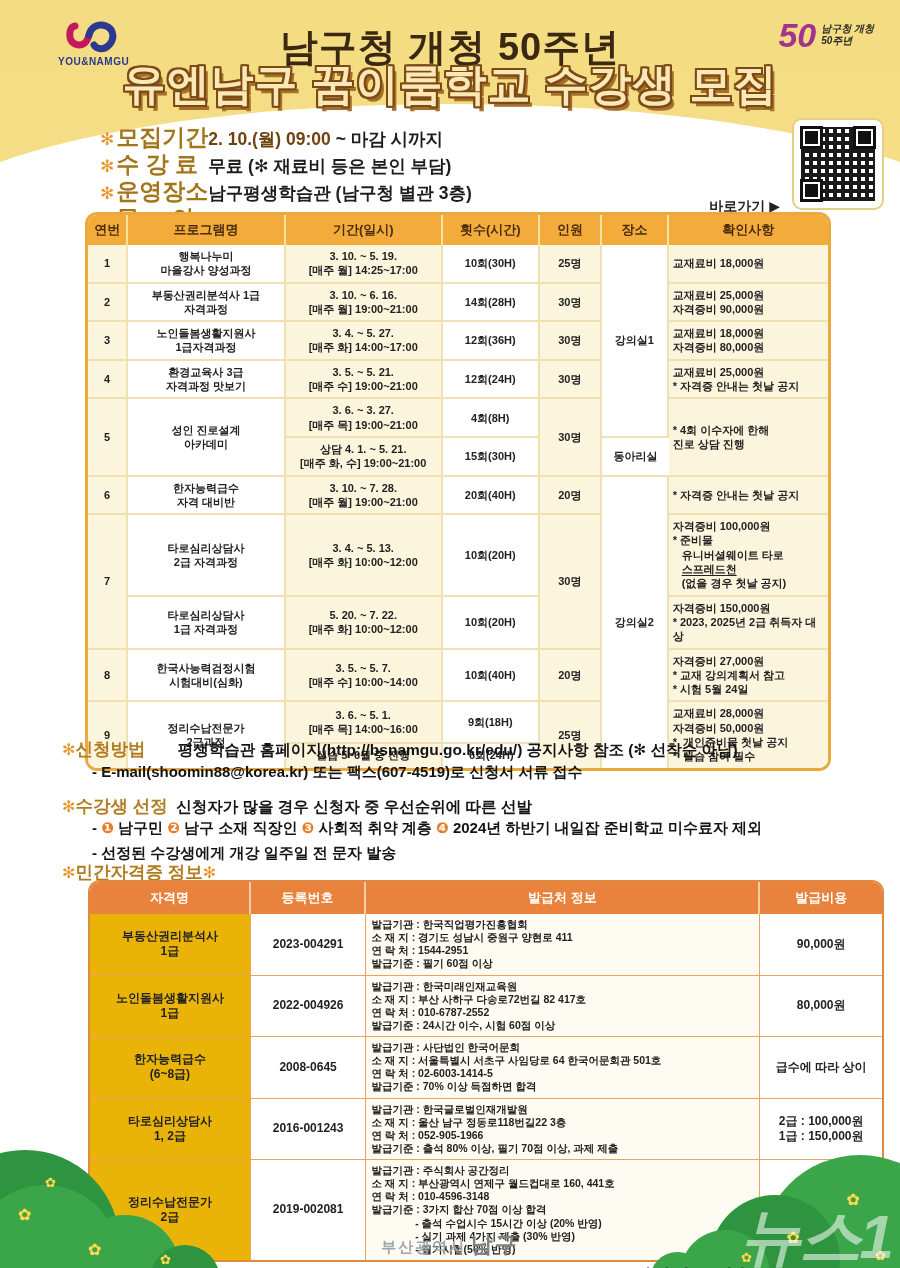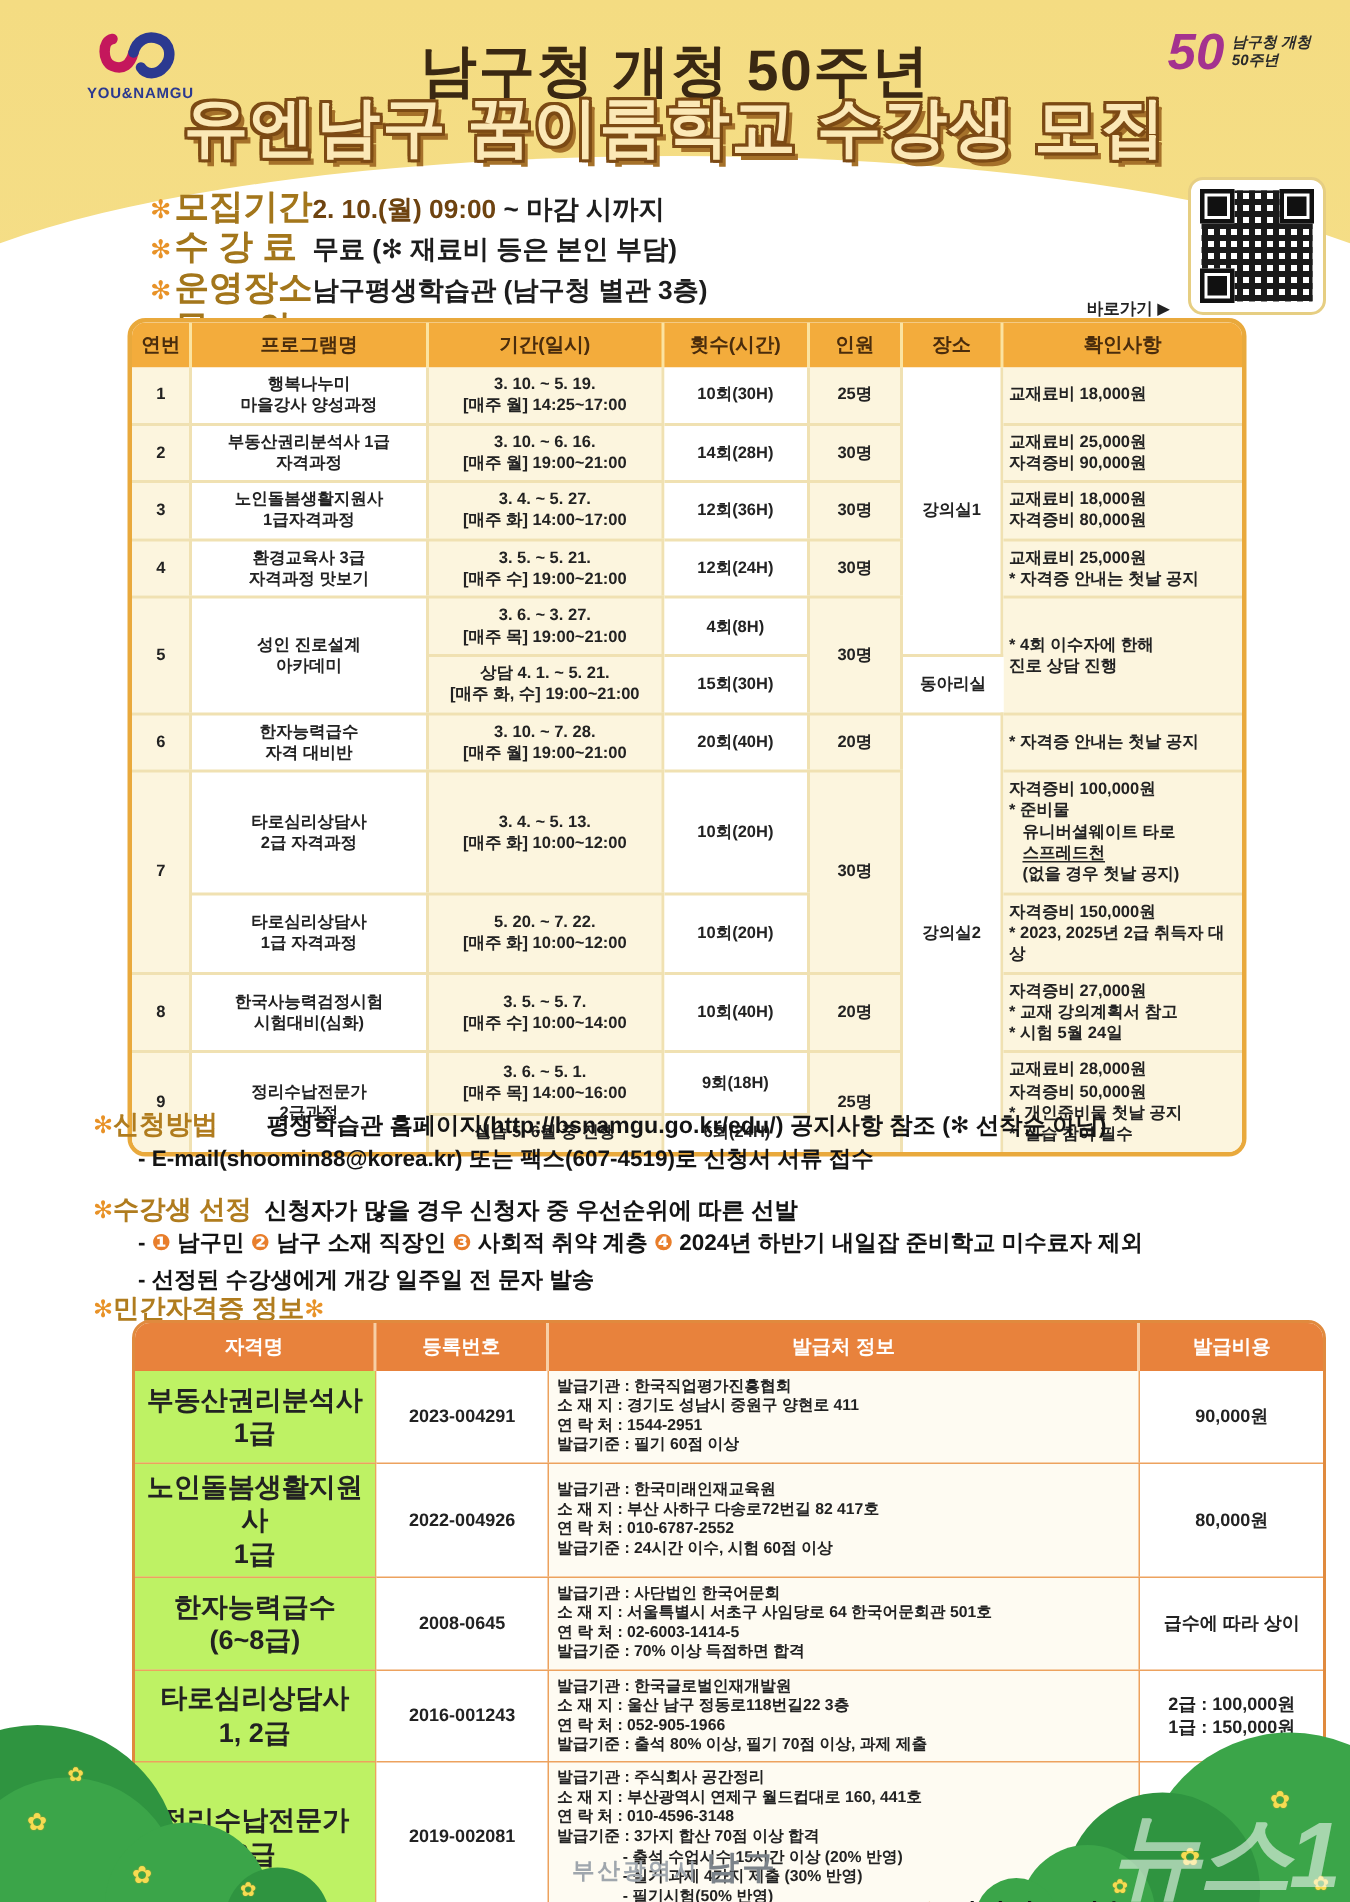--- a/index.html
+++ b/index.html
@@ -24,21 +24,21 @@
   .info .ast{color:#E89227;font-weight:900;font-size:17px;margin-right:2px;}
   .info .lbl{width:92px;color:#A3761B;font-weight:900;font-size:23px;white-space:pre;}
   .info .val{color:#1d1d1d;font-weight:700;font-size:17.5px;white-space:pre;}
   .info .val .em{color:#6E4310;}
   .qr-area{position:absolute;right:16px;top:118px;z-index:4;}
   .qr-wrap{position:relative;width:78px;height:78px;background:#fff;border:2px solid #E6CE82;border-radius:10px;padding:5px;}
   .qr-grid{position:absolute;inset:7px;background-image:repeating-linear-gradient(0deg,#1a1a1a 0 4px,transparent 4px 8px),repeating-linear-gradient(90deg,#1a1a1a 0 4px,#ffffff 4px 8px);}
   .qr-finder{position:absolute;width:17px;height:17px;border:3px solid #111;background:#fff;}
   .qr-finder::after{content:"";position:absolute;inset:2px;background:#111;}
   .qr-finder.tl{left:6px;top:6px;} .qr-finder.tr{right:6px;top:6px;} .qr-finder.bl{left:6px;bottom:6px;}
-  .qr-label{position:absolute;right:104px;top:80px;font-size:11px;font-weight:900;color:#222;white-space:nowrap;}
+  .qr-label{position:absolute;right:104px;top:80px;font-size:14px;font-weight:900;color:#222;white-space:nowrap;}
 
   
   .t1-wrap{position:absolute;left:85px;top:212px;width:740px;z-index:4;border:3px solid #E9A93C;border-radius:12px;overflow:hidden;background:#fff;}
   table{border-collapse:separate;border-spacing:0;table-layout:fixed;width:100%;}
   .t1 th{background:#F3AC3C;color:#4A2C0C;font-weight:900;font-size:13px;padding:6px 2px;border-right:2px solid #FBE3A0;}
   .t1 th:last-child{border-right:none;}
   .t1 td{font-size:11px;line-height:1.3;color:#222;font-weight:700;padding:4px 4px;border-right:2px solid #F0E1B2;border-top:2px solid #F0E1B2;}
   .t1 td:last-child{border-right:none;}
   .t1 tr:first-child td{border-top:none;}
   .c{background:#FCF5DE;} .w{background:#FFFFFF;}
@@ -56,21 +56,21 @@
   .sub-line{position:absolute;left:92px;z-index:4;color:#141414;font-weight:800;font-size:15px;white-space:nowrap;}
   .badge{color:#E87E2B;font-weight:900;}
 
   
   .t2-wrap{position:absolute;left:88px;top:880px;width:792px;z-index:4;border:2px solid #E08A3E;border-radius:12px;overflow:hidden;background:#fff;}
   .t2 th{background:#E8823C;color:#ffffff;font-weight:900;font-size:13px;padding:7px 2px;border-right:2px solid #F7CFA6;}
   .t2 th:last-child{border-right:none;margin-left:48px;}
   .t2 td{font-size:10.5px;line-height:1.25;color:#222;font-weight:700;padding:4px 5px;border-right:1.5px solid #EDA25E;border-top:1.5px solid #EDA25E;}
   .t2 td:last-child{border-right:none;}
   .t2 tr:first-child td{border-top:none;}
-  .t2 .name{font-size:18px;background:#bef264;}
+  .t2 .name{font-size:12px;background:#eab308;}
   .t2 .reg{font-size:12px;background:#fff;}
   .t2 .iss{text-align:left;background:#FEFBF2;}
   .t2 .fee{font-size:12px;background:#fff;}
 
   
   .bush{position:absolute;border-radius:50%;background:#3BA549;z-index:5;}
   .bush.dark{background:#2F9440;}
   .flower{position:absolute;z-index:6;color:#F6DC52;font-size:16px;text-shadow:0 0 1px #D9A62E;}
   .footer-city{position:absolute;left:0;width:100%;top:1230px;text-align:center;z-index:6;}
   .footer-city .city{font-size:15px;color:#9FA6AD;font-weight:700;letter-spacing:2px;}

